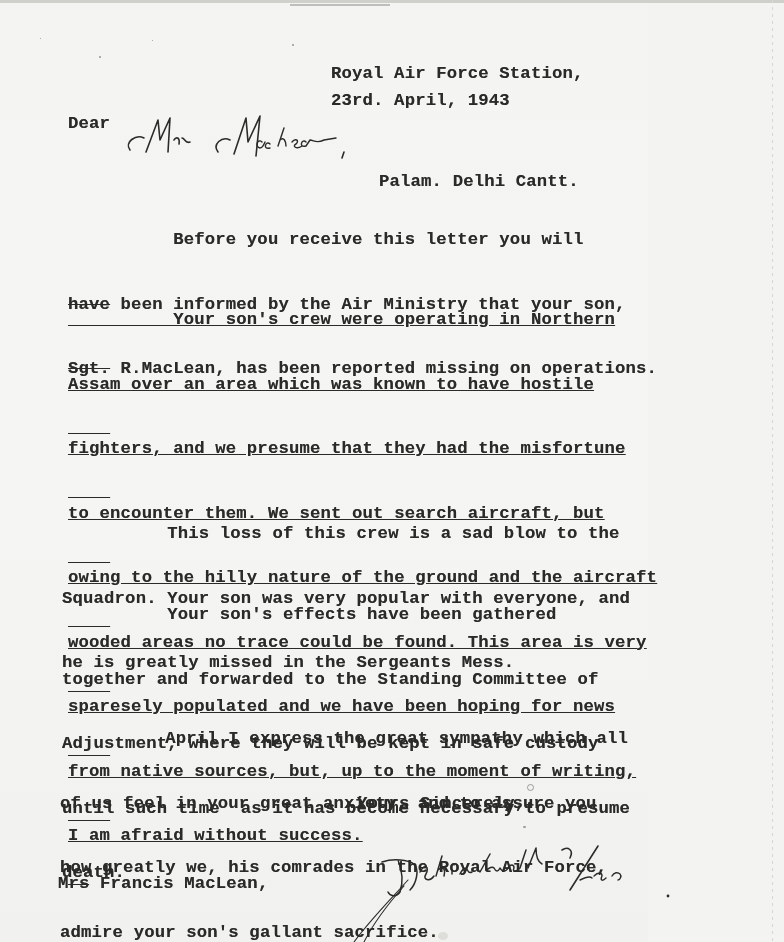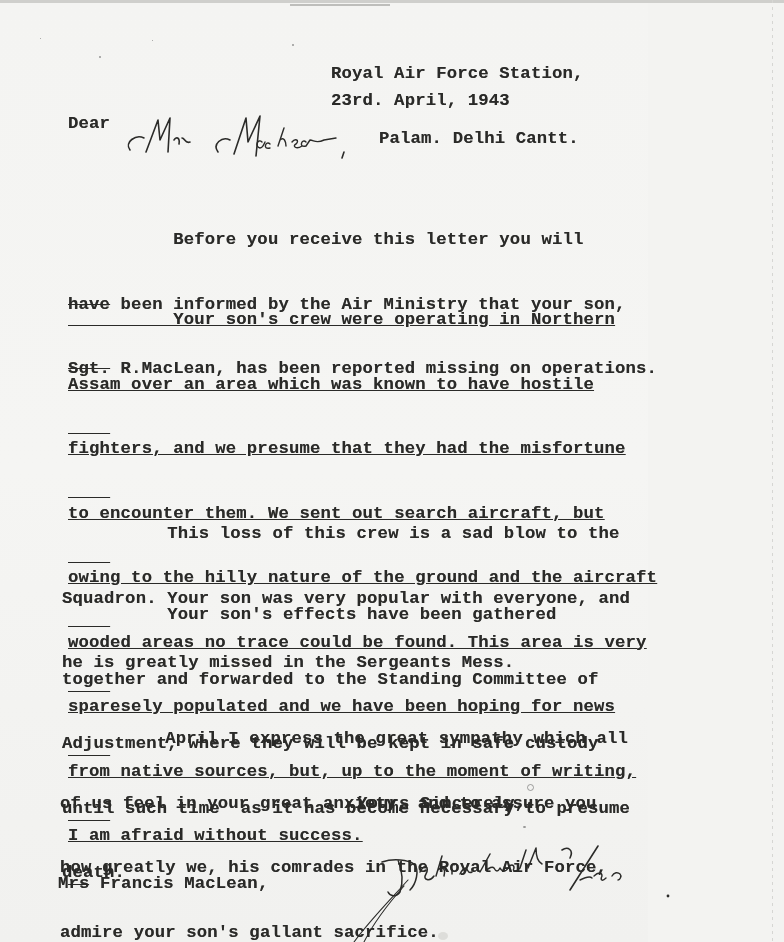--- a/index.html
+++ b/index.html
@@ -76,21 +76,21 @@
   <div class="top-rule"></div>
   <div class="right-fold"></div>
 
   <span class="speck" style="left:292px;top:44px;"></span>
   <span class="speck" style="left:99px;top:56px;"></span>
   <span class="speck" style="left:40px;top:38px;width:1px;height:1px;"></span>
   <span class="speck" style="left:152px;top:40px;width:1px;height:1px;"></span>
 
   <div class="tw" style="left:331px;top:20px;">
     <span class="line">Royal Air Force Station,</span>
-    <span class="line" style="padding-left:48px;">Palam. Delhi Cantt.</span>
+    <span class="line" style="padding-left:48px;margin-top:43px;">Palam. Delhi Cantt.</span>
   </div>
 
   <div class="tw" style="left:331px;top:90px;">23rd. April, 1943</div>
 
   <div class="tw" style="left:68px;top:113px;">Dear</div>
   <div class="hand" style="left:122px;top:112px;width:260px;height:50px;">
     <svg width="260" height="50" viewBox="0 0 260 50">
       <path stroke-width="1.6" d="M8 38 C 2 30, 14 22, 22 26 M24 40 L 36 8 L 38 28 L 48 6 L 46 40 M52 28 c 3 -4, 6 -2, 5 4 M60 26 c 3 0, 3 6, 8 4"></path>
       <path stroke-width="1.6" d="M96 40 C 90 32, 100 24, 108 28 M112 42 L 124 6 L 126 30 L 138 4 L 134 44"></path>
       <path stroke-width="1.4" d="M140 30 c -4 -4, -8 4, -2 6 c 3 0, 4 -4, 5 -6 M148 32 c -4 -4, -8 6, 0 4 M156 34 L 162 16 M158 28 c 4 -4, 6 2, 6 6 M170 30 c 3 -4, 8 -2, 4 2 c -4 2, 0 6, 6 2 M184 30 c -4 -4, -8 6, 0 4 L 188 28 c 4 0, 6 4, 14 0 L 214 26"></path>

